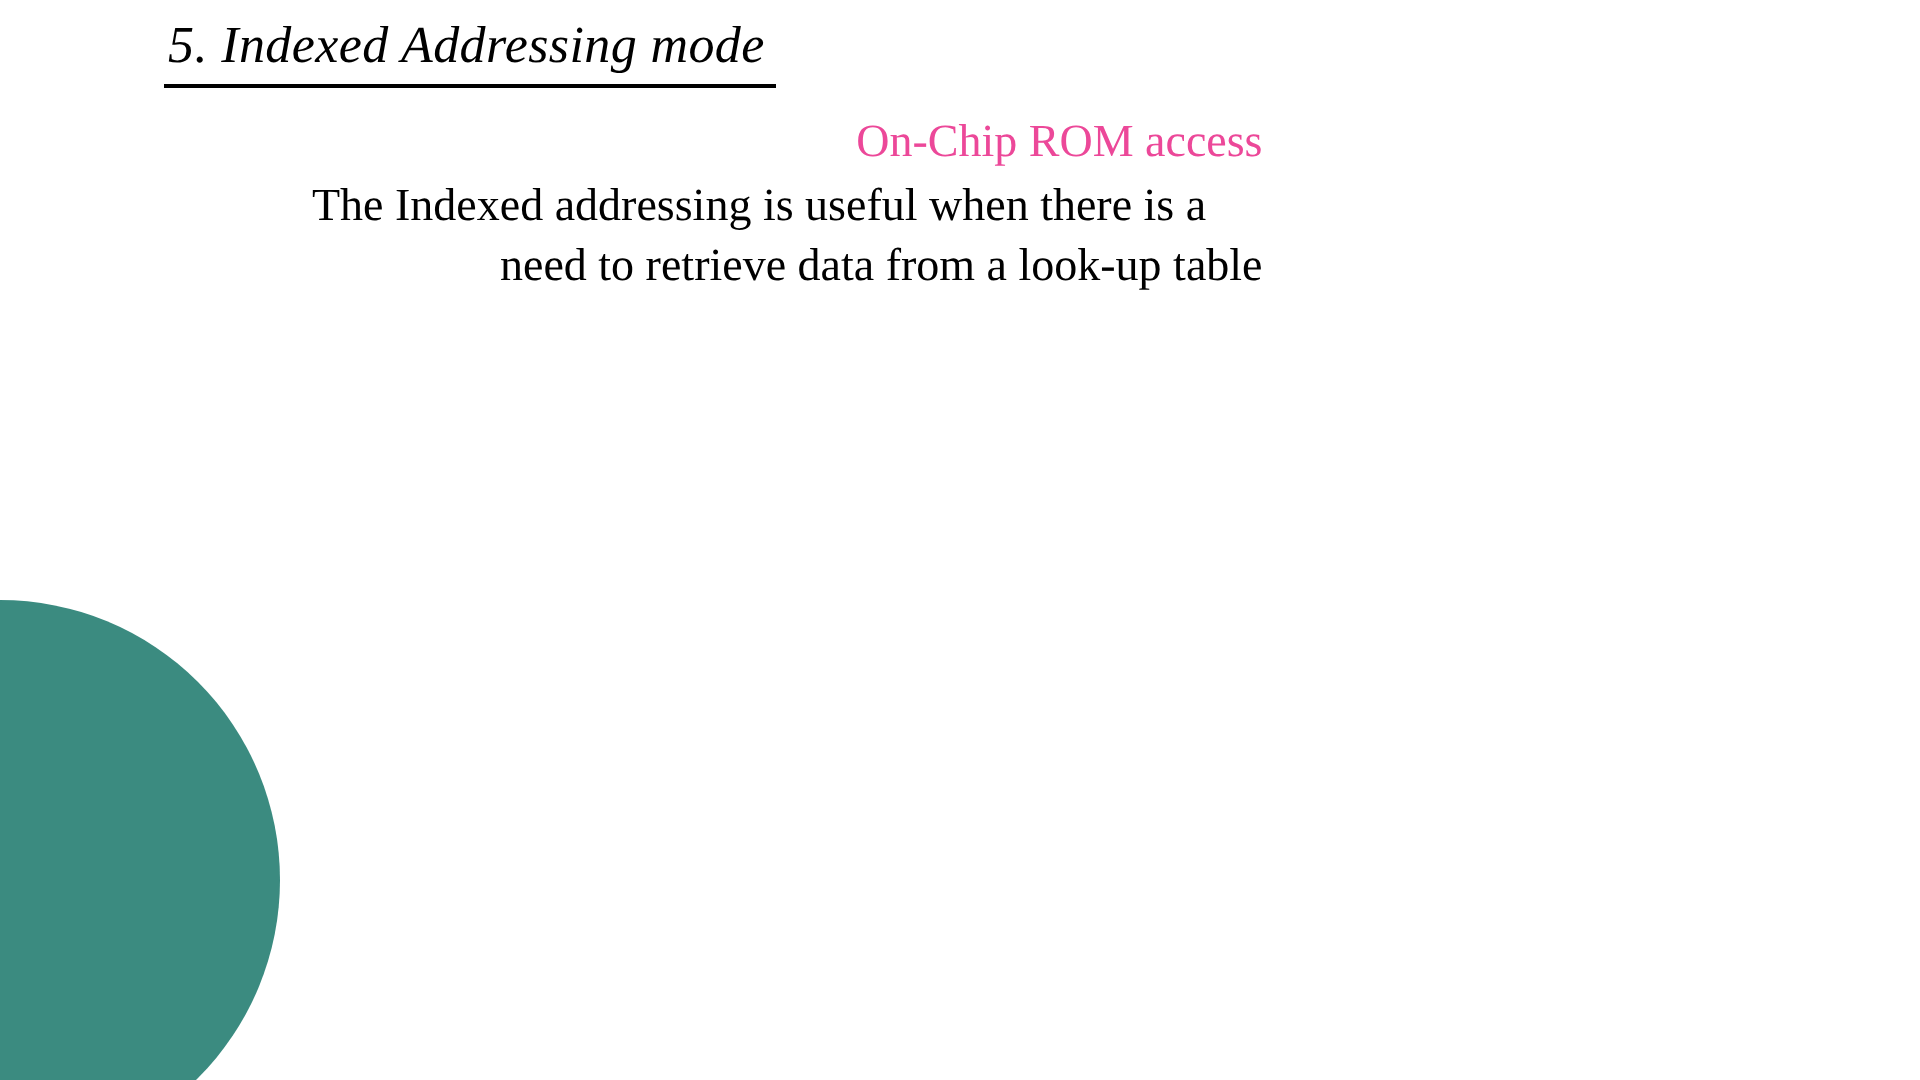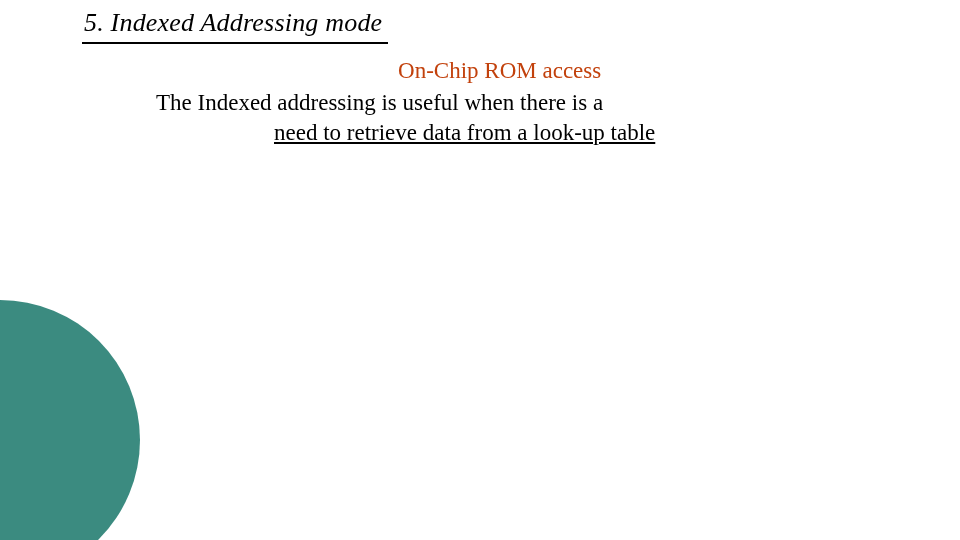--- a/index.html
+++ b/index.html
@@ -32,31 +32,30 @@
     border-bottom:2px solid #000;
   }
   .body{
     position:absolute;
     left:156px;
     top:56px;
     font-size:23px;
     line-height:1.3;
   }
   .subhead{
-    color:#c2410c; 
-    text-align:center;
+    color:#ec4899; 
+    text-align:right;
     margin-left:188px;
   }
   .line2{
     margin-top:2px;
     font-family:Liberation Serif, serif;
   }
   .line3{
-    margin-left:118px;
-    text-decoration:underline;
+    margin-left:94px;
   }
   .corner{
     position:absolute;
     left:-140px;
     bottom:-180px;
     width:280px;
     height:280px;
     border-radius:50%;
     background:#3b8b80;
   }

